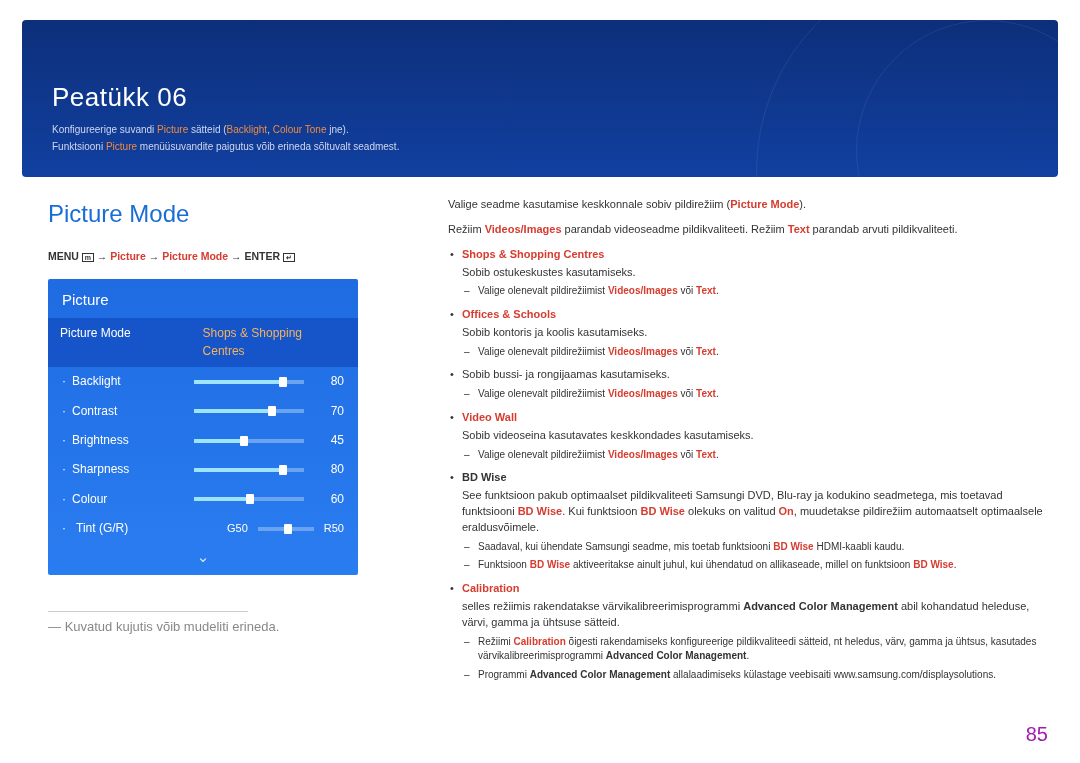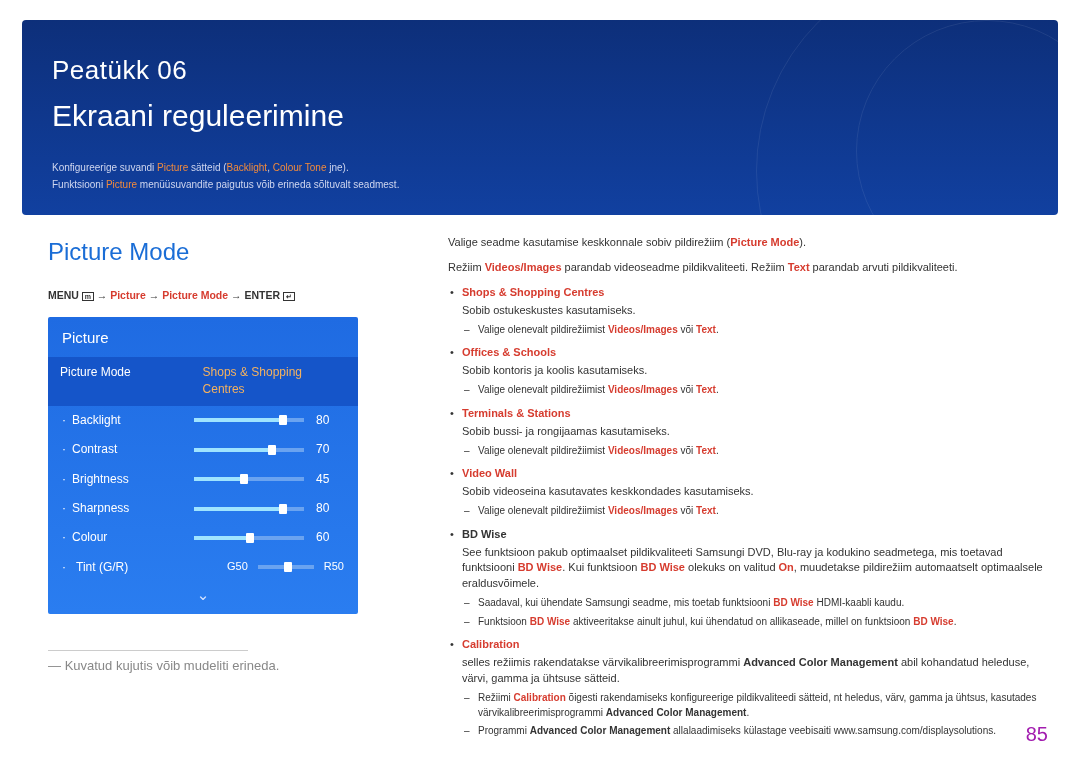--- a/index.html
+++ b/index.html
@@ -1,20 +1,20 @@
 <!DOCTYPE html>
 <html><head>
 <meta charset="utf-8">
 <style>
   * { margin:0; padding:0; box-sizing:border-box; }
   body { font-family: Arial, Helvetica, sans-serif; background:#fff; width:1080px; height:763px; position:relative; color:#333; font-size:11px; line-height:1.45; }
   .hero { background:linear-gradient(180deg,#0d2f7a 0%,#1140a0 100%); color:#fff; margin:20px 22px 0 22px; border-radius:4px; padding:32px 30px 22px 30px; position:relative; overflow:hidden; }
   .hero::after { content:""; position:absolute; right:-120px; top:-60px; width:420px; height:420px; border:1px solid rgba(255,255,255,.08); border-radius:50%; }
   .hero::before { content:""; position:absolute; right:-60px; top:0; width:260px; height:260px; border:1px solid rgba(255,255,255,.08); border-radius:50%; }
-  .chapter { font-size:26px; font-weight:400; margin-bottom:4px; letter-spacing:.5px; }
+  .chapter { font-size:26px; font-weight:400; margin-bottom:4px; letter-spacing:.5px;margin-top:27px; }
   .title { font-size:30px; font-weight:400; margin-bottom:22px; }
   .intro { font-size:10px; color:#cfd6ef; line-height:1.7; }
   .intro .hl { color:#f28a3c; }
   .content { display:flex; padding:20px 28px 0 48px; gap:40px; }
   .left { width:360px; flex:none; }
   .right { flex:1; }
   .section-title { color:#1a6dd6; font-size:24px; font-weight:400; margin-bottom:18px; }
   .nav-path { font-size:10.5px; font-weight:700; margin-bottom:14px; }
   .nav-path .red { color:#d63c2f; font-weight:700; }
   .icon-box { display:inline-block; border:1px solid #333; width:12px; height:9px; vertical-align:middle; font-size:7px; text-align:center; line-height:7px; }
@@ -23,21 +23,21 @@
   .panel-row1 { display:flex; background:#1555c9; font-size:12px; }
   .panel-row1 .cell { padding:7px 12px; }
   .panel-row1 .cell.a { flex:0 0 46%; }
   .panel-row1 .cell.b { flex:1; color:#f5b25f; }
   .prow { display:flex; align-items:center; padding:6px 14px 6px 14px; font-size:12px; }
   .prow .dot { width:10px; }
   .prow .lbl { flex:1; }
   .prow .track { width:110px; height:4px; background:#6aa3f0; position:relative; margin-right:12px; }
   .prow .fill { position:absolute; left:0; top:0; height:4px; background:#9fe4ff; }
   .prow .knob { position:absolute; top:-3px; width:8px; height:10px; background:#fff; border-radius:1px; }
-  .prow .val { width:28px; }
+  .prow .val { width:28px; text-align:right; }
   .tintrow { display:flex; align-items:center; padding:6px 14px; font-size:12px; gap:10px; }
   .tintrow .lbl { flex:1; }
   .tintrow .g { font-size:11px; }
   .tintrow .ttrack { width:56px; height:4px; background:#6aa3f0; position:relative; }
   .tintrow .tknob { position:absolute; top:-3px; left:26px; width:8px; height:10px; background:#fff; border-radius:1px; }
   .chev { text-align:center; font-size:15px; color:#dbe6ff; padding-top:2px; }
   .footnote-rule { border:none; border-top:1px solid #ccc; width:200px; margin-bottom:6px; }
   .footnote { font-size:13px; color:#888; }
   .right p { margin-bottom:9px; }
   .red { color:#d63c2f; }
@@ -49,21 +49,20 @@
   .mode-head.dark { color:#333; }
   .sub { padding-left:16px; position:relative; margin-top:4px; font-size:10px; }
   .sub::before { content:"‒"; position:absolute; left:2px; top:0; }
   .pagenum { position:absolute; bottom:14px; right:32px; font-size:20px; color:#a21caf; }
 </style>
 </head>
 <body>
 
 <div class="hero">
   <div class="chapter">Peatükk 06</div>
-  <div class="title">Ekraani reguleerimine</div>
   <div class="intro">
     <span>Konfigureerige suvandi </span><span class="hl">Picture</span><span> sätteid (</span><span class="hl">Backlight</span><span>, </span><span class="hl">Colour Tone</span><span> jne).</span><br>
     <span>Funktsiooni </span><span class="hl">Picture</span><span> menüüsuvandite paigutus võib erineda sõltuvalt seadmest.</span>
   </div>
 </div>
 
 <div class="content">
   <div class="left">
     <div class="section-title">Picture Mode</div>
     <div class="nav-path">
@@ -147,21 +146,20 @@
           <div class="mode-head">Shops &amp; Shopping Centres</div>
           <div>Sobib ostukeskustes kasutamiseks.</div>
           <div class="sub">Valige olenevalt pildirežiimist <span class="red bold">Videos/Images</span> või <span class="red bold">Text</span>.</div>
         </li>
         <li>
           <div class="mode-head">Offices &amp; Schools</div>
           <div>Sobib kontoris ja koolis kasutamiseks.</div>
           <div class="sub">Valige olenevalt pildirežiimist <span class="red bold">Videos/Images</span> või <span class="red bold">Text</span>.</div>
         </li>
         <li>
-          <div class="mode-head">Terminals &amp; Stations</div>
           <div>Sobib bussi- ja rongijaamas kasutamiseks.</div>
           <div class="sub">Valige olenevalt pildirežiimist <span class="red bold">Videos/Images</span> või <span class="red bold">Text</span>.</div>
         </li>
         <li>
           <div class="mode-head">Video Wall</div>
           <div>Sobib videoseina kasutavates keskkondades kasutamiseks.</div>
           <div class="sub">Valige olenevalt pildirežiimist <span class="red bold">Videos/Images</span> või <span class="red bold">Text</span>.</div>
         </li>
         <li>
           <div class="mode-head dark">BD Wise</div>

